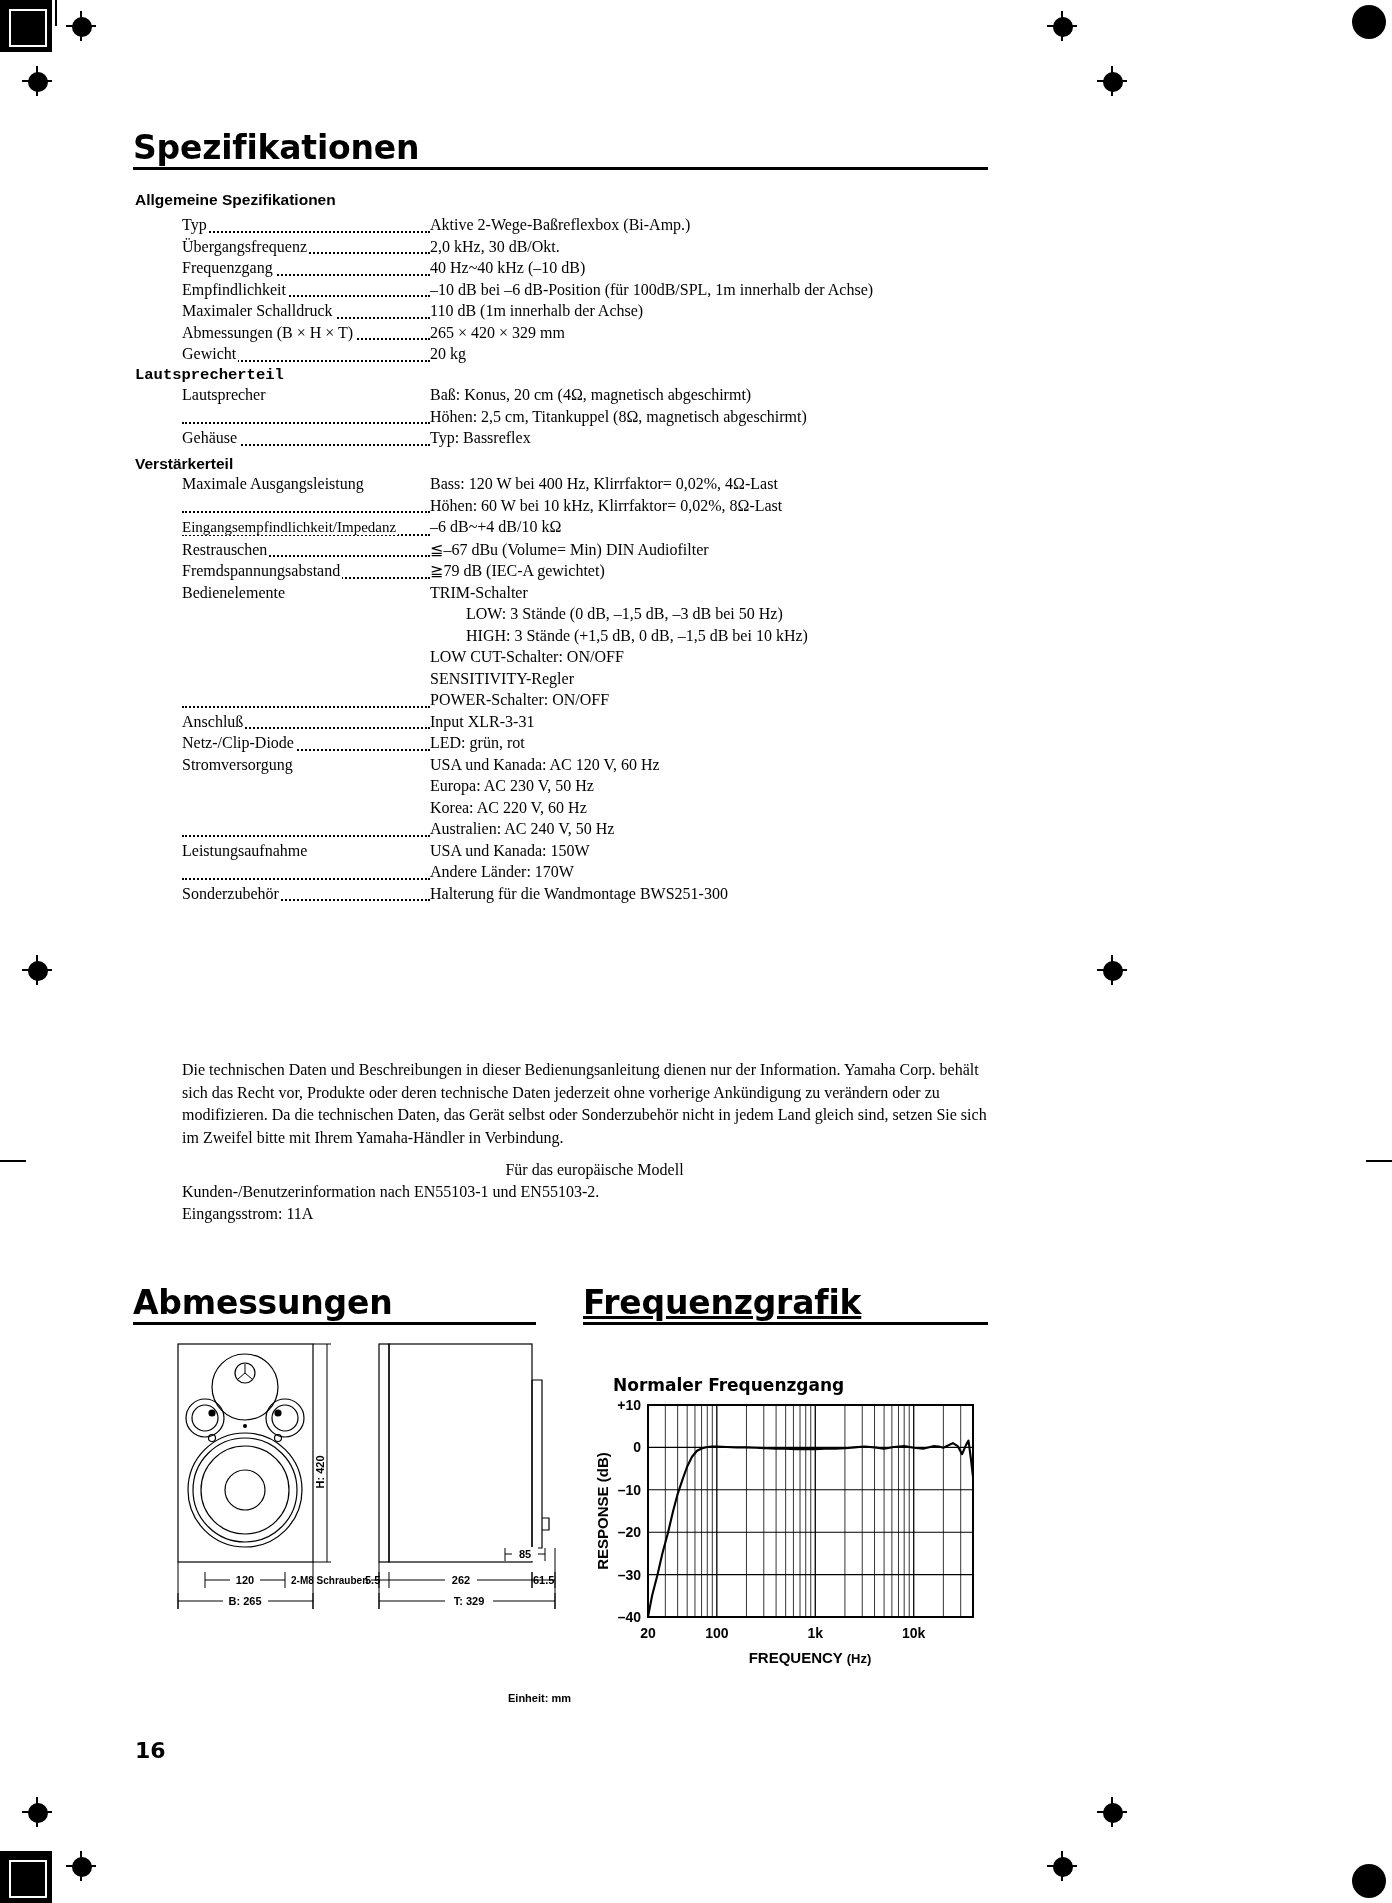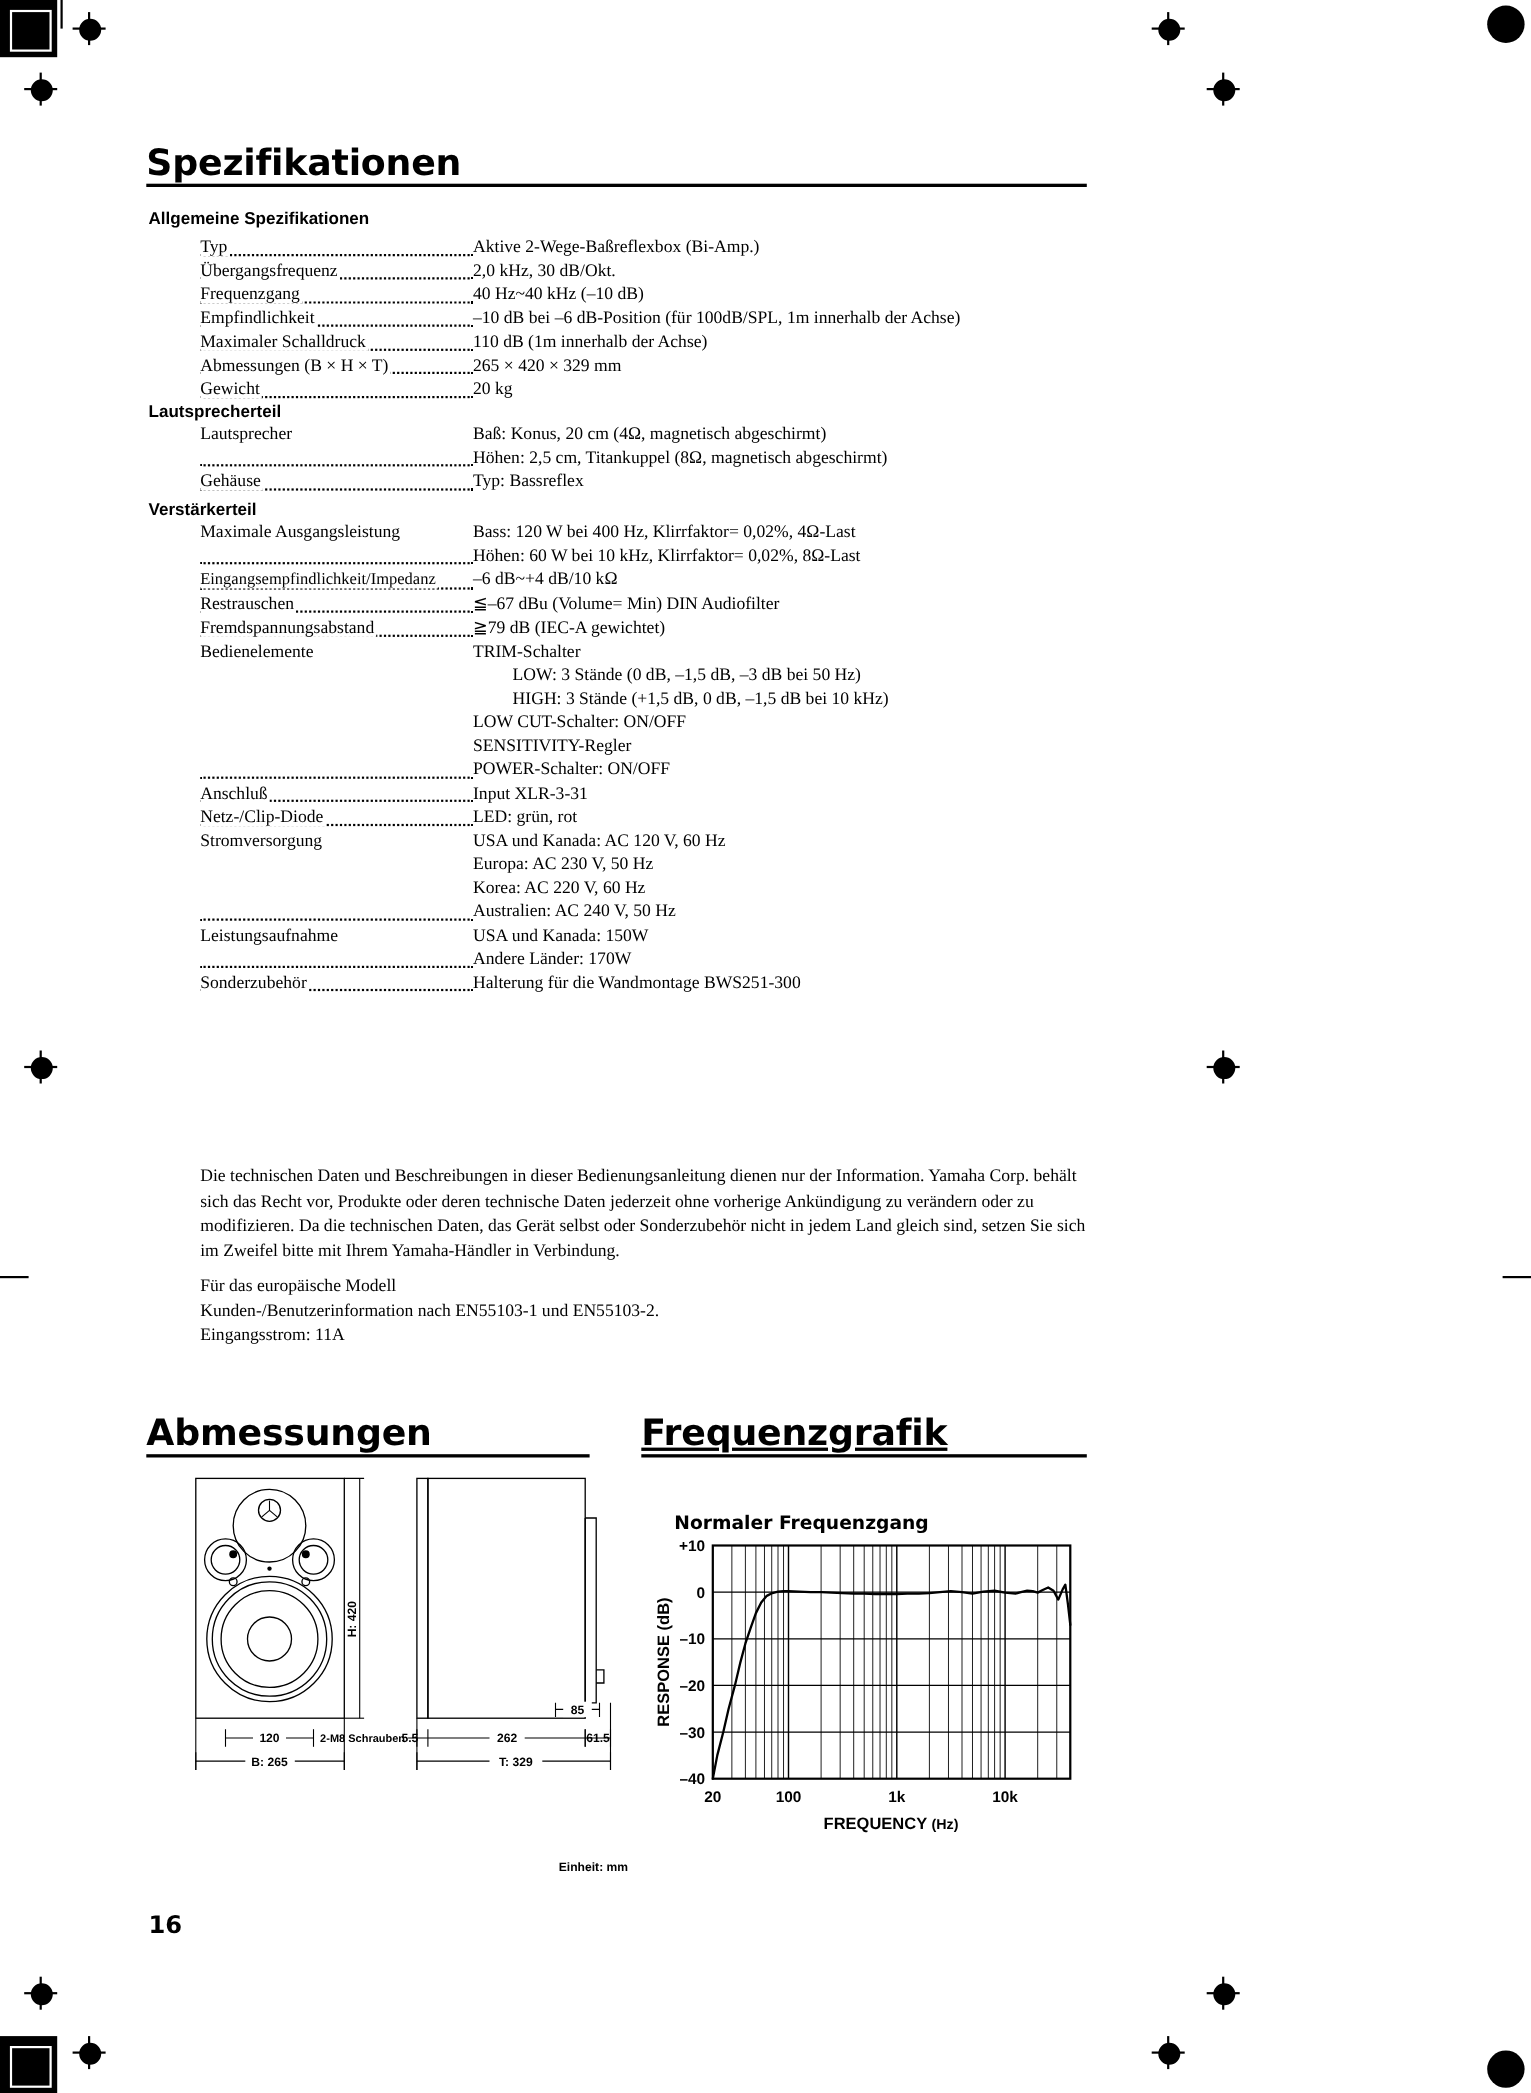--- a/index.html
+++ b/index.html
@@ -267,21 +267,21 @@
       <td class="spec-label"><span class="lbl">Abmessungen (B × H × T)</span><span class="dots"></span></td>
       <td class="spec-val">265 × 420 × 329 mm</td>
     </tr>
     <tr>
       <td class="spec-label"><span class="lbl">Gewicht</span><span class="dots"></span></td>
       <td class="spec-val">20 kg</td>
     </tr>
   </tbody>
     </table>
 
-  <div class="spec-head" style="left:135px; top:366px;">Lautsprecherteil</div>
+  <div class="spec-head" style="left:135px; top:366px;font-family:Liberation Mono, monospace;">Lautsprecherteil</div>
   <table class="spec-table" style="top:384px;">
     <tbody>
         <tr>
       <td class="spec-label"><span class="lbl">Lautsprecher</span><span class="dots"></span></td>
       <td class="spec-val">
         <div>Baß:     Konus, 20 cm (4Ω, magnetisch abgeschirmt)</div>
         <div>Höhen: 2,5 cm, Titankuppel (8Ω, magnetisch abgeschirmt)</div>
       </td>
     </tr>
     <tr>
@@ -350,21 +350,21 @@
     </tr>
     <tr>
       <td class="spec-label"><span class="lbl">Sonderzubehör</span><span class="dots"></span></td>
       <td class="spec-val">Halterung für die Wandmontage BWS251-300</td>
     </tr>
   </tbody>
     </table>
 
   <div class="para" style="top:1059px;">Die technischen Daten und Beschreibungen in dieser Bedienungsanleitung dienen nur der Information. Yamaha Corp. behält sich das Recht vor, Produkte oder deren technische Daten jederzeit ohne vorherige Ankündigung zu verändern oder zu modifizieren. Da die technischen Daten, das Gerät selbst oder Sonderzubehör nicht in jedem Land gleich sind, setzen Sie sich im Zweifel bitte mit Ihrem Yamaha-Händler in Verbindung.</div>
 
-  <div class="para" style="top:1159px;">Für das europäische Modell</div>
+  <div class="para" style="top:1159px;text-align:center;">Für das europäische Modell</div>
   <div class="para" style="top:1181px;">Kunden-/Benutzerinformation nach EN55103-1 und EN55103-2.</div>
   <div class="para" style="top:1203px;">Eingangsstrom: 11A</div>
 
   <h1 class="section-title" style="left:133px; top:1283px;">Abmessungen</h1>
   <div class="rule" style="left:133px; top:1322px; width:403px;"></div>
 
   <h1 class="section-title" style="left:583px; top:1283px;text-decoration:underline;">Frequenzgrafik</h1>
   <div class="rule" style="left:583px; top:1322px; width:405px;"></div>
 
   <div class="subhead" style="left:613px; top:1375px;">Normaler Frequenzgang</div>

